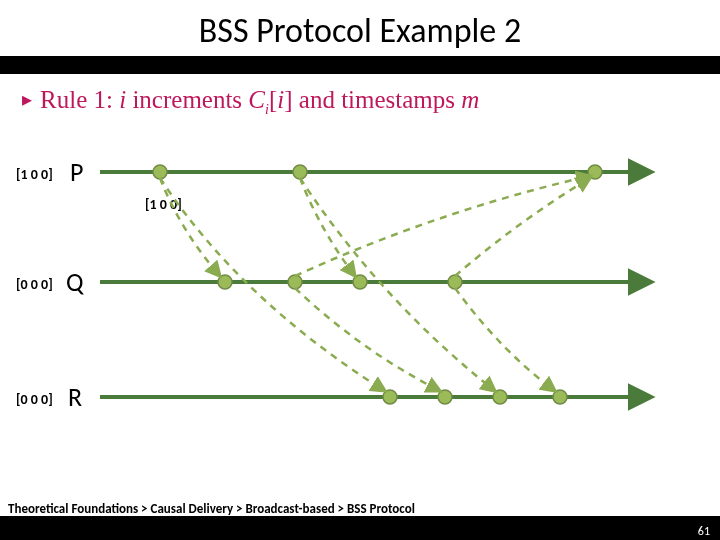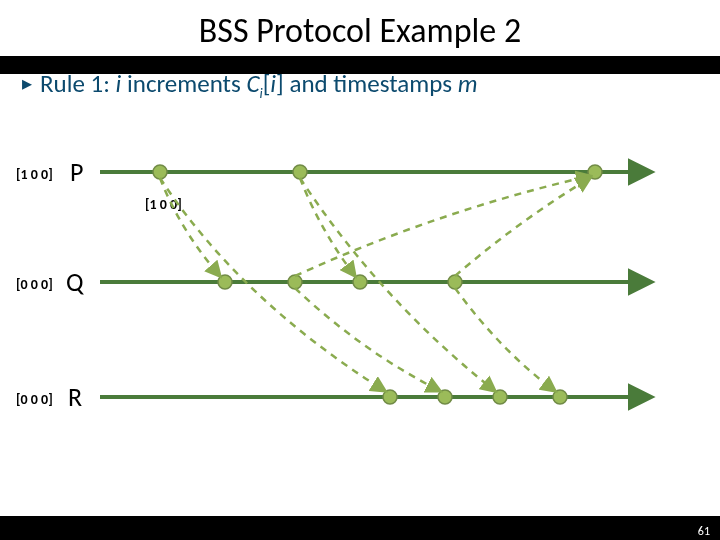--- a/index.html
+++ b/index.html
@@ -22,24 +22,25 @@
     position: absolute;
     top: 56px;
     left: 0;
     width: 720px;
     height: 18px;
     background: #000;
   }
 
   .rule {
     position: absolute;
-    top: 68px;
+    top: 86px;
     left: 22px;
     font-size: 25px;
-    color: #0c4a6e;
+    color: #be185d;
+    font-family: Liberation Serif, serif;
   }
   .rule .bullet { margin-right: 8px; font-size: 20px; position: relative; top: -2px; }
   .rule .i { font-style: italic; }
   .rule sub { font-size: 14px; font-style: italic; }
 
   
   .diagram {
     position: absolute;
     top: 150px;
     left: 0;
@@ -146,18 +147,19 @@
 
       <path d="M 295 126 Q 440 60 590 26" stroke="#8aab4f" stroke-width="2.5" stroke-dasharray="7,6" fill="none" marker-end="url(#arrowDash)"></path>
       <path d="M 295 138 Q 360 200 440 241" stroke="#8aab4f" stroke-width="2.5" stroke-dasharray="7,6" fill="none" marker-end="url(#arrowDash)"></path>
 
       <path d="M 455 126 Q 520 70 590 28" stroke="#8aab4f" stroke-width="2.5" stroke-dasharray="7,6" fill="none" marker-end="url(#arrowDash)"></path>
       <path d="M 455 138 Q 500 200 555 241" stroke="#8aab4f" stroke-width="2.5" stroke-dasharray="7,6" fill="none" marker-end="url(#arrowDash)"></path>
     </svg>
 
   </div>
 
+  <div class="breadcrumb">Theoretical Foundations &gt; Causal Delivery &gt; Broadcast-based &gt; BSS Protocol</div>
 
   <div class="bottom-bar">
     <div class="pagenum">61</div>
   </div>
 
 </div>
 
 </body></html>

